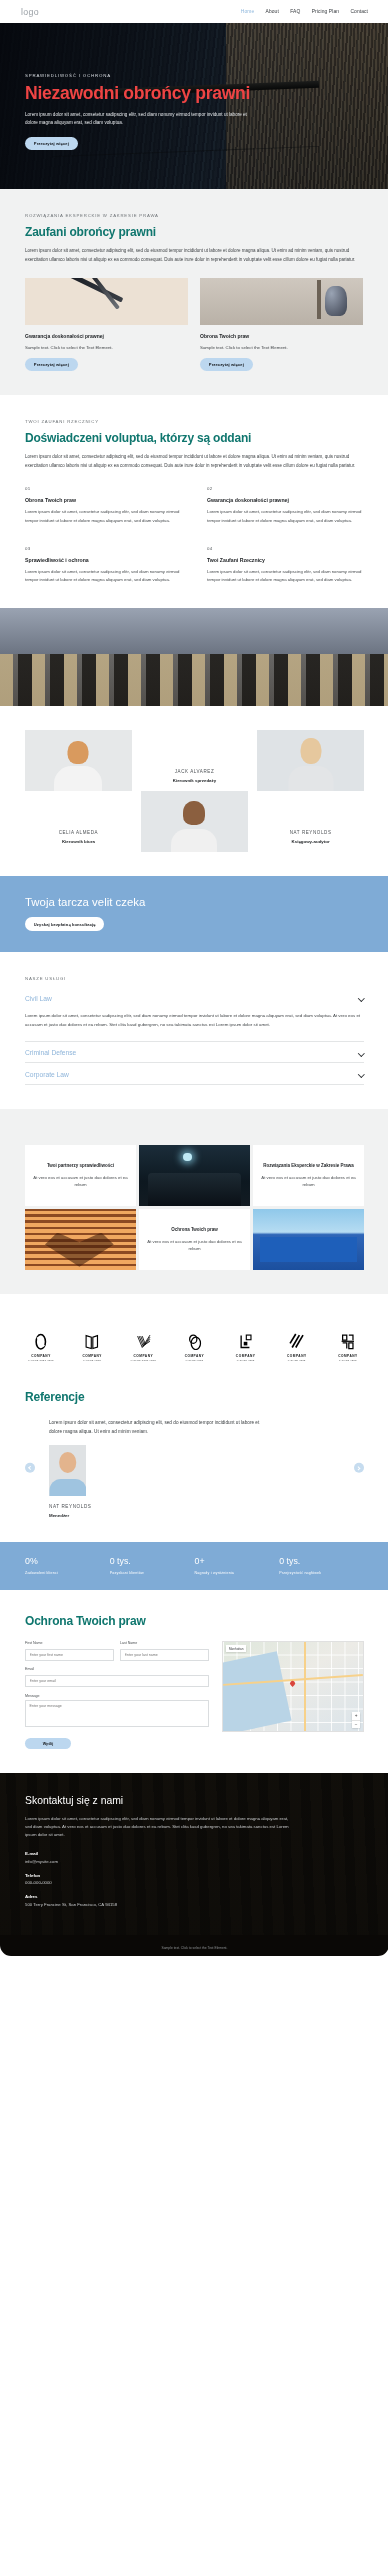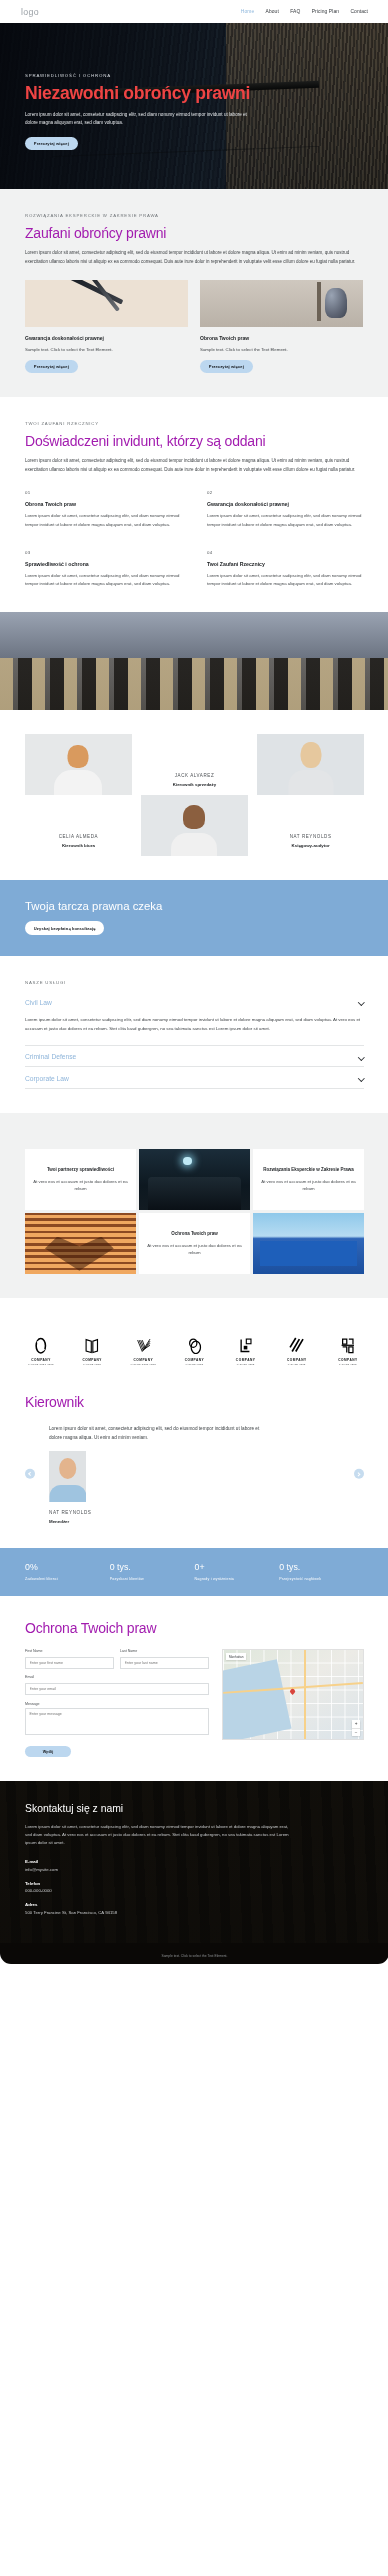--- a/index.html
+++ b/index.html
@@ -79,21 +79,21 @@
   .btn-white { background:#ffffff; color:#16191d; }
 
   
   .sec { padding: 24px 0; }
   .bg-grey { background: #f1f2f2; }
   .bg-white { background: #ffffff; }
   .eyebrow {
     font-size: 4.3px; letter-spacing: 0.8px; color: #6d7276; text-transform: uppercase; margin-bottom: 6.7px;
   }
   .h2 {
-    font-size: 14px; color: #a21caf; font-weight: 400; letter-spacing: -0.2px; margin-bottom: 8.3px;
+    font-size: 12px; color: #0f766e; font-weight: 700; letter-spacing: -0.2px; margin-bottom: 8.3px;
   }
   .body-text { font-size: 4.5px; line-height: 1.95; color: #3e4245; }
 
   
   .cards { display: flex; gap: 12px; margin-top: 13.5px; }
   .card { width: 163px; }
   .card-img { width: 100%; height: 47px; overflow: hidden; }
   .img-pen { background:
       linear-gradient(145deg,#25262a 0%, #25262a 22%, #efe4d8 22.5%, #f3ead f 60%, #e8ddd0 100%);
     background-color:#ece1d4; position:relative; }
@@ -296,21 +296,21 @@
           <div class="card-text">Sample text. Click to select the Text Element.</div>
           <button class="btn">Przeczytaj więcej</button>
         </div>
       </div>
     </div>
   </section>
 
   <section class="sec bg-white">
     <div class="container">
       <div class="eyebrow">TWOI ZAUFANI RZECZNICY</div>
-      <h2 class="h2">Doświadczeni invidunt, którzy są oddani</h2>
+      <h2 class="h2">Doświadczeni voluptua, którzy są oddani</h2>
       <p class="body-text">Lorem ipsum dolor sit amet, consectetur adipiscing elit, sed do eiusmod tempor incididunt ut labore et dolore magna aliqua. Ut enim ad minim veniam, quis nostrud exercitation ullamco laboris nisi ut aliquip ex ea commodo consequat. Duis aute irure dolor in reprehenderit in voluptate velit esse cillum dolore eu fugiat nulla pariatur.</p>
 
       <div class="grid4">
         <div>
           <div class="gi-num">01</div>
           <div class="gi-title">Obrona Twoich praw</div>
           <div class="gi-text">Lorem ipsum dolor sit amet, consetetur sadipscing elitr, sed diam nonumy eirmod tempor invidunt ut labore et dolore magna aliquyam erat, sed diam voluptua.</div>
         </div>
         <div>
           <div class="gi-num">02</div>
@@ -357,21 +357,21 @@
         <div class="member team-mid">
           <div class="member-name">NAT REYNOLDS</div>
           <div class="member-role">Księgowy-audytor</div>
         </div>
       </div>
     </div>
   </section>
 
   <section class="cta">
     <div class="container">
-      <h2 class="cta-title">Twoja tarcza prawna czeka</h2>
+      <h2 class="cta-title">Twoja tarcza velit czeka</h2>
       <button class="btn btn-white">Uzyskaj bezpłatną konsultację</button>
     </div>
   </section>
 
   <section class="sec bg-white">
     <div class="container">
       <div class="eyebrow">NASZE USŁUGI</div>
 
       <div class="acc-item">
         <div class="acc-head">
@@ -498,21 +498,21 @@
           <div class="partner-name">COMPANY</div>
           <div class="partner-tag">TAGLINE HERE</div>
         </div>
 
       </div>
     </div>
   </section>
 
   <section class="sec bg-white" style="padding-top:5.2px;">
     <div class="container">
-      <h2 class="h2">Kierownik</h2>
+      <h2 class="h2">Referencje</h2>
       <div class="testi">
         <div class="arrow left">
             <i></i>
           </div>
         <div class="testi-text">Lorem ipsum dolor sit amet, consectetur adipiscing elit, sed do eiusmod tempor incididunt ut labore et dolore magna aliqua. Ut enim ad minim veniam.</div>
         <div class="testi-photo"></div>
         <div class="testi-name">NAT REYNOLDS</div>
         <div class="testi-role">Menedżer</div>
         <div class="arrow right">
             <i></i>

